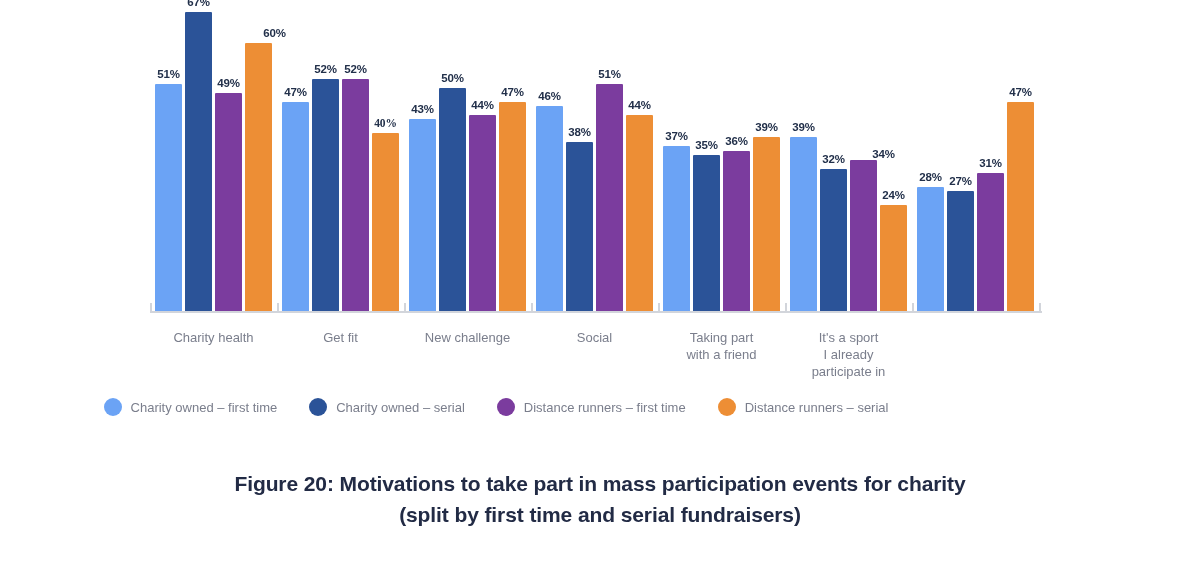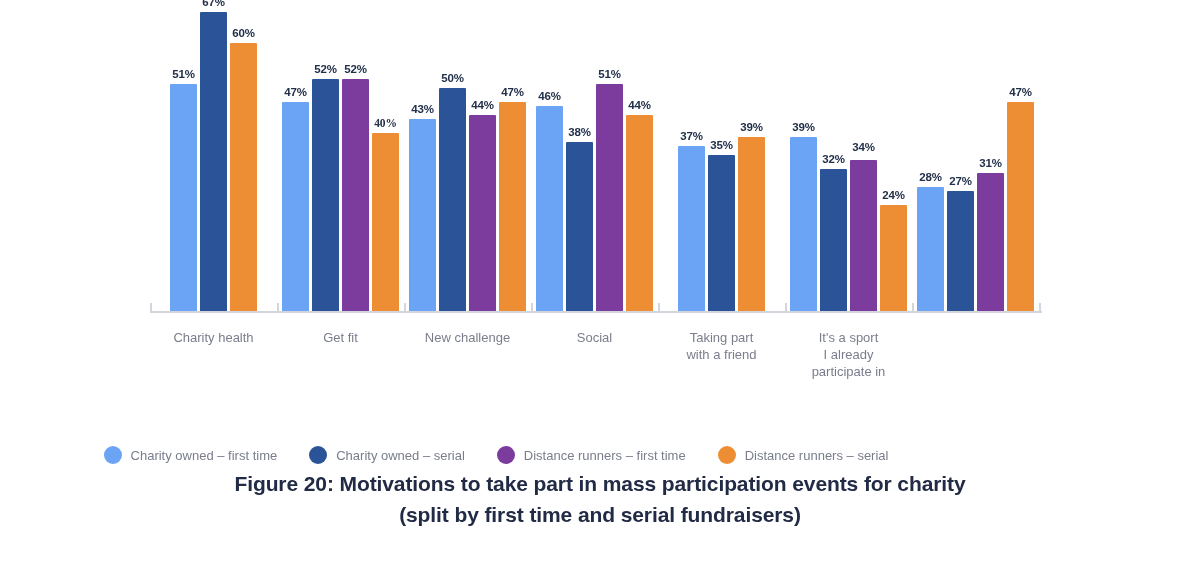--- a/index.html
+++ b/index.html
@@ -112,21 +112,20 @@
 
   
   #legend {
     position: absolute;
     left: 0;
     top: 398px;
     width: 992px;
     display: flex;
     justify-content: center;
     align-items: flex-start;
-    margin-top: 48px;
   }
   .legend-item {
     display: flex;
     align-items: center;
     margin: 0 16px;
   }
   .legend-dot {
     width: 18px;
     height: 18px;
     border-radius: 50%;
@@ -164,21 +163,25 @@
         <div class="bar-group">
           <div class="bar-wrap">
             <span class="bar-label" style="bottom: 232.358px;">51%</span>
             <div class="bar" style="height: 228.358px; background: rgb(107, 163, 245);"></div>
           </div>
           <div class="bar-wrap">
             <span class="bar-label" style="bottom: 304px;">67%</span>
             <div class="bar" style="height: 300px; background: rgb(43, 83, 152);"></div>
           </div>
           <div class="bar-wrap">
-            <span class="bar-label" style="bottom: 272.657px;">60%</span>
+            <span class="bar-label" style="bottom: 223.403px;">49%</span>
+            <div class="bar" style="height: 219.403px; background: rgb(123, 60, 158);"></div>
+          </div>
+          <div class="bar-wrap">
+            <span class="bar-label" style="bottom: 272.657px; margin-left: 16px;">60%</span>
             <div class="bar" style="height: 268.657px; background: rgb(237, 142, 53);"></div>
           </div>
         </div>
         <div class="bar-group">
           <div class="bar-wrap">
             <span class="bar-label" style="bottom: 214.448px;">47%</span>
             <div class="bar" style="height: 210.448px; background: rgb(107, 163, 245);"></div>
           </div>
           <div class="bar-wrap">
             <span class="bar-label" style="bottom: 236.836px;">52%</span>
@@ -232,35 +235,39 @@
         <div class="bar-group">
           <div class="bar-wrap">
             <span class="bar-label" style="bottom: 169.672px;">37%</span>
             <div class="bar" style="height: 165.672px; background: rgb(107, 163, 245);"></div>
           </div>
           <div class="bar-wrap">
             <span class="bar-label" style="bottom: 160.716px;">35%</span>
             <div class="bar" style="height: 156.716px; background: rgb(43, 83, 152);"></div>
           </div>
           <div class="bar-wrap">
+            <span class="bar-label" style="bottom: 165.194px;">36%</span>
+            <div class="bar" style="height: 161.194px; background: rgb(123, 60, 158);"></div>
+          </div>
+          <div class="bar-wrap">
             <span class="bar-label" style="bottom: 178.627px;">39%</span>
             <div class="bar" style="height: 174.627px; background: rgb(237, 142, 53);"></div>
           </div>
         </div>
         <div class="bar-group">
           <div class="bar-wrap">
             <span class="bar-label" style="bottom: 178.627px;">39%</span>
             <div class="bar" style="height: 174.627px; background: rgb(107, 163, 245);"></div>
           </div>
           <div class="bar-wrap">
             <span class="bar-label" style="bottom: 147.284px;">32%</span>
             <div class="bar" style="height: 143.284px; background: rgb(43, 83, 152);"></div>
           </div>
           <div class="bar-wrap">
-            <span class="bar-label" style="bottom: 159px;">34%</span>
+            <span class="bar-label" style="bottom: 152px; margin-left: 20px;">34%</span>
             <div class="bar" style="height: 152.239px; background: rgb(123, 60, 158);"></div>
           </div>
           <div class="bar-wrap">
             <span class="bar-label" style="bottom: 111.463px;">24%</span>
             <div class="bar" style="height: 107.463px; background: rgb(237, 142, 53);"></div>
           </div>
         </div>
         <div class="bar-group">
           <div class="bar-wrap">
             <span class="bar-label" style="bottom: 129.373px;">28%</span>

